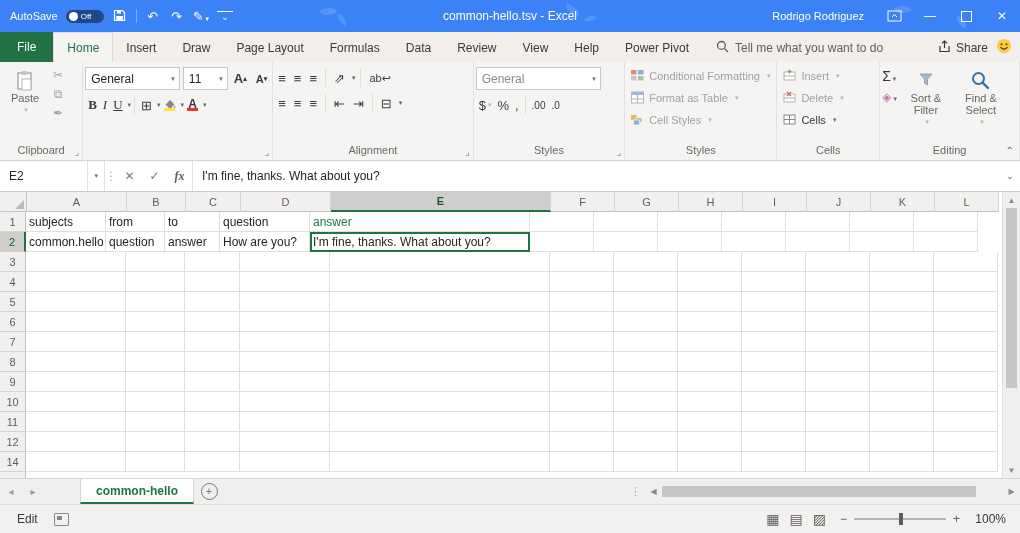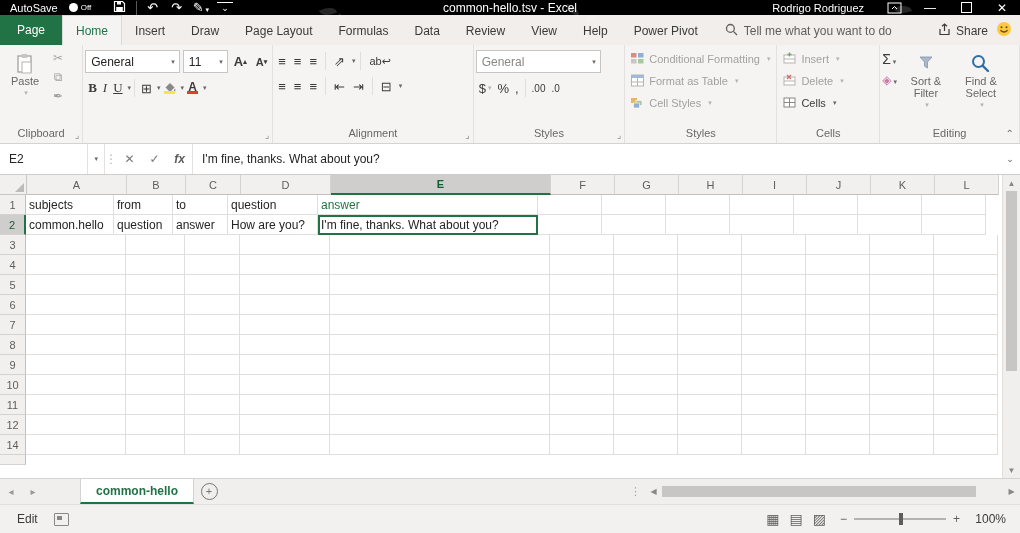--- a/index.html
+++ b/index.html
@@ -1,21 +1,21 @@
 <!DOCTYPE html>
 <html><head>
 <meta charset="utf-8">
 <style>
   html,body{margin:0;padding:0}
   body{width:1020px;height:533px;overflow:hidden;background:#fff;
        font-family:"Liberation Sans",sans-serif;font-size:12px;color:#252423}
   .app{width:1020px;height:533px;display:flex;flex-direction:column}
 
   
-  .titlebar{height:15px;background:#000000;color:#fff;display:flex;align-items:center;position:relative;flex:0 0 auto}
+  .titlebar{height:32px;background:#3b82f6;color:#fff;display:flex;align-items:center;position:relative;flex:0 0 auto}
   .tb-left{display:flex;align-items:center;gap:8px;padding-left:10px;z-index:2}
   .autosave-label{font-size:11px}
   .toggle{width:32px;height:13px;border-radius:7px;background:rgba(0,0,0,.45);display:flex;align-items:center;gap:3px;padding:0 3px}
   .knob{width:9px;height:9px;border-radius:50%;background:#fff}
   .toggle-state{font-size:8px;color:#fff}
   .tb-ic{min-width:16px;text-align:center;font-size:13px;line-height:1;cursor:default}
   .tb-sep{width:1px;height:14px;background:rgba(255,255,255,.35)}
   .tb-title{position:absolute;left:0;right:0;text-align:center;font-size:12px;z-index:1}
   .tb-right{margin-left:auto;display:flex;align-items:center;z-index:2}
   .tb-user{font-size:11px;margin-right:12px}
@@ -52,21 +52,21 @@
   .underbar{display:inline-block;width:11px;height:3px;margin-top:-2px}
   .fontletter{display:flex;flex-direction:column;align-items:center;line-height:11px;font-size:12px;font-weight:bold}
   .collapse-chev{position:absolute;right:6px;bottom:4px;color:#696765;font-size:10px}
 
   
   .fbar{height:30px;background:#fff;border-bottom:1px solid #cfcdcb;display:flex;align-items:stretch;flex:0 0 auto}
   .namebox{width:95px;display:flex;align-items:center;padding-left:9px;font-size:12px}
   .namebox .dd{margin-left:auto;border-left:1px solid #e3e1df;align-self:stretch;display:flex;align-items:center;padding:0 6px}
   .fdots{width:12px;display:flex;align-items:center;justify-content:center;color:#b5b3b1;border-left:1px solid #e3e1df}
   .fbtn{width:25px;display:flex;align-items:center;justify-content:center;color:#7a7876;font-size:12px}
-  .fx{font-family:Liberation Sans, sans-serif;font-style:italic;font-weight:bold;color:#5f5d5b}
+  .fx{font-family:Liberation Serif, serif;font-style:italic;font-weight:bold;color:#5f5d5b}
   .ftext{flex:1;display:flex;align-items:center;padding-left:9px;border-left:1px solid #e3e1df;font-size:12px}
   .fchev{width:20px;display:flex;align-items:center;justify-content:center;color:#6a6866;font-size:9px}
 
   
   .gridwrap{flex:1;display:flex;min-height:0;background:#fff}
   .gridmain{flex:1;display:flex;flex-direction:column;overflow:hidden}
   .chrow{display:flex;height:20px;flex:0 0 auto}
   .corner{width:26px;flex:0 0 auto;background:#f2f0ee;border-right:1px solid #c8c6c4;border-bottom:1px solid #c8c6c4;position:relative}
   .corner:after{content:"";position:absolute;right:2px;bottom:2px;border-left:9px solid transparent;border-bottom:9px solid #bdbbb9}
   .ch{background:#f2f0ee;border-right:1px solid #d5d3d1;border-bottom:1px solid #c2c0be;color:#5f5d5b;display:flex;align-items:center;justify-content:center;font-size:11px;flex:0 0 auto;box-sizing:border-box}
@@ -152,21 +152,21 @@
       <span class="winbtn">—</span>
       <span class="winbtn">
           <span class="maxbox"></span>
         </span>
       <span class="winbtn">✕</span>
     </div>
   </div>
 
   <div class="tabrow">
     <div style="display:flex;align-items:flex-end;height:30px">
-        <div class="rtab file">Page</div>
+        <div class="rtab file">File</div>
         <div class="rtab active">Home</div>
         <div class="rtab">Insert</div>
         <div class="rtab">Draw</div>
         <div class="rtab">Page Layout</div>
         <div class="rtab">Formulas</div>
         <div class="rtab">Data</div>
         <div class="rtab">Review</div>
         <div class="rtab">View</div>
         <div class="rtab">Help</div>
         <div class="rtab">Power Pivot</div>
@@ -451,36 +451,36 @@
           <div class="ch" style="width: 64px;">G</div>
           <div class="ch" style="width: 64px;">H</div>
           <div class="ch" style="width: 64px;">I</div>
           <div class="ch" style="width: 64px;">J</div>
           <div class="ch" style="width: 64px;">K</div>
           <div class="ch" style="width: 64px;">L</div>
         </div>
       <div>
           <div class="grow">
             <div class="rh">1</div>
-            <div class="cell" style="width: 88px;">subjects</div>
+            <div class="cell" style="width: 80px;">subjects</div>
             <div class="cell" style="width: 59px;">from</div>
             <div class="cell" style="width: 55px;">to</div>
             <div class="cell" style="width: 90px;">question</div>
             <div class="cell" style="width: 220px; color: rgb(33, 115, 70);">answer</div>
             <div class="cell" style="width: 64px;"></div>
             <div class="cell" style="width: 64px;"></div>
             <div class="cell" style="width: 64px;"></div>
             <div class="cell" style="width: 64px;"></div>
             <div class="cell" style="width: 64px;"></div>
             <div class="cell" style="width: 64px;"></div>
             <div class="cell" style="width: 64px;"></div>
           </div>
           <div class="grow">
             <div class="rh sel">2</div>
-            <div class="cell" style="width: 88px;">common.hello</div>
+            <div class="cell" style="width: 80px;">common.hello</div>
             <div class="cell" style="width: 59px;">question</div>
             <div class="cell" style="width: 55px;">answer</div>
             <div class="cell" style="width: 90px;">How are you?</div>
             <div class="cell selcell" style="width: 220px;">I'm fine, thanks. What about you?</div>
             <div class="cell" style="width: 64px;"></div>
             <div class="cell" style="width: 64px;"></div>
             <div class="cell" style="width: 64px;"></div>
             <div class="cell" style="width: 64px;"></div>
             <div class="cell" style="width: 64px;"></div>
             <div class="cell" style="width: 64px;"></div>

